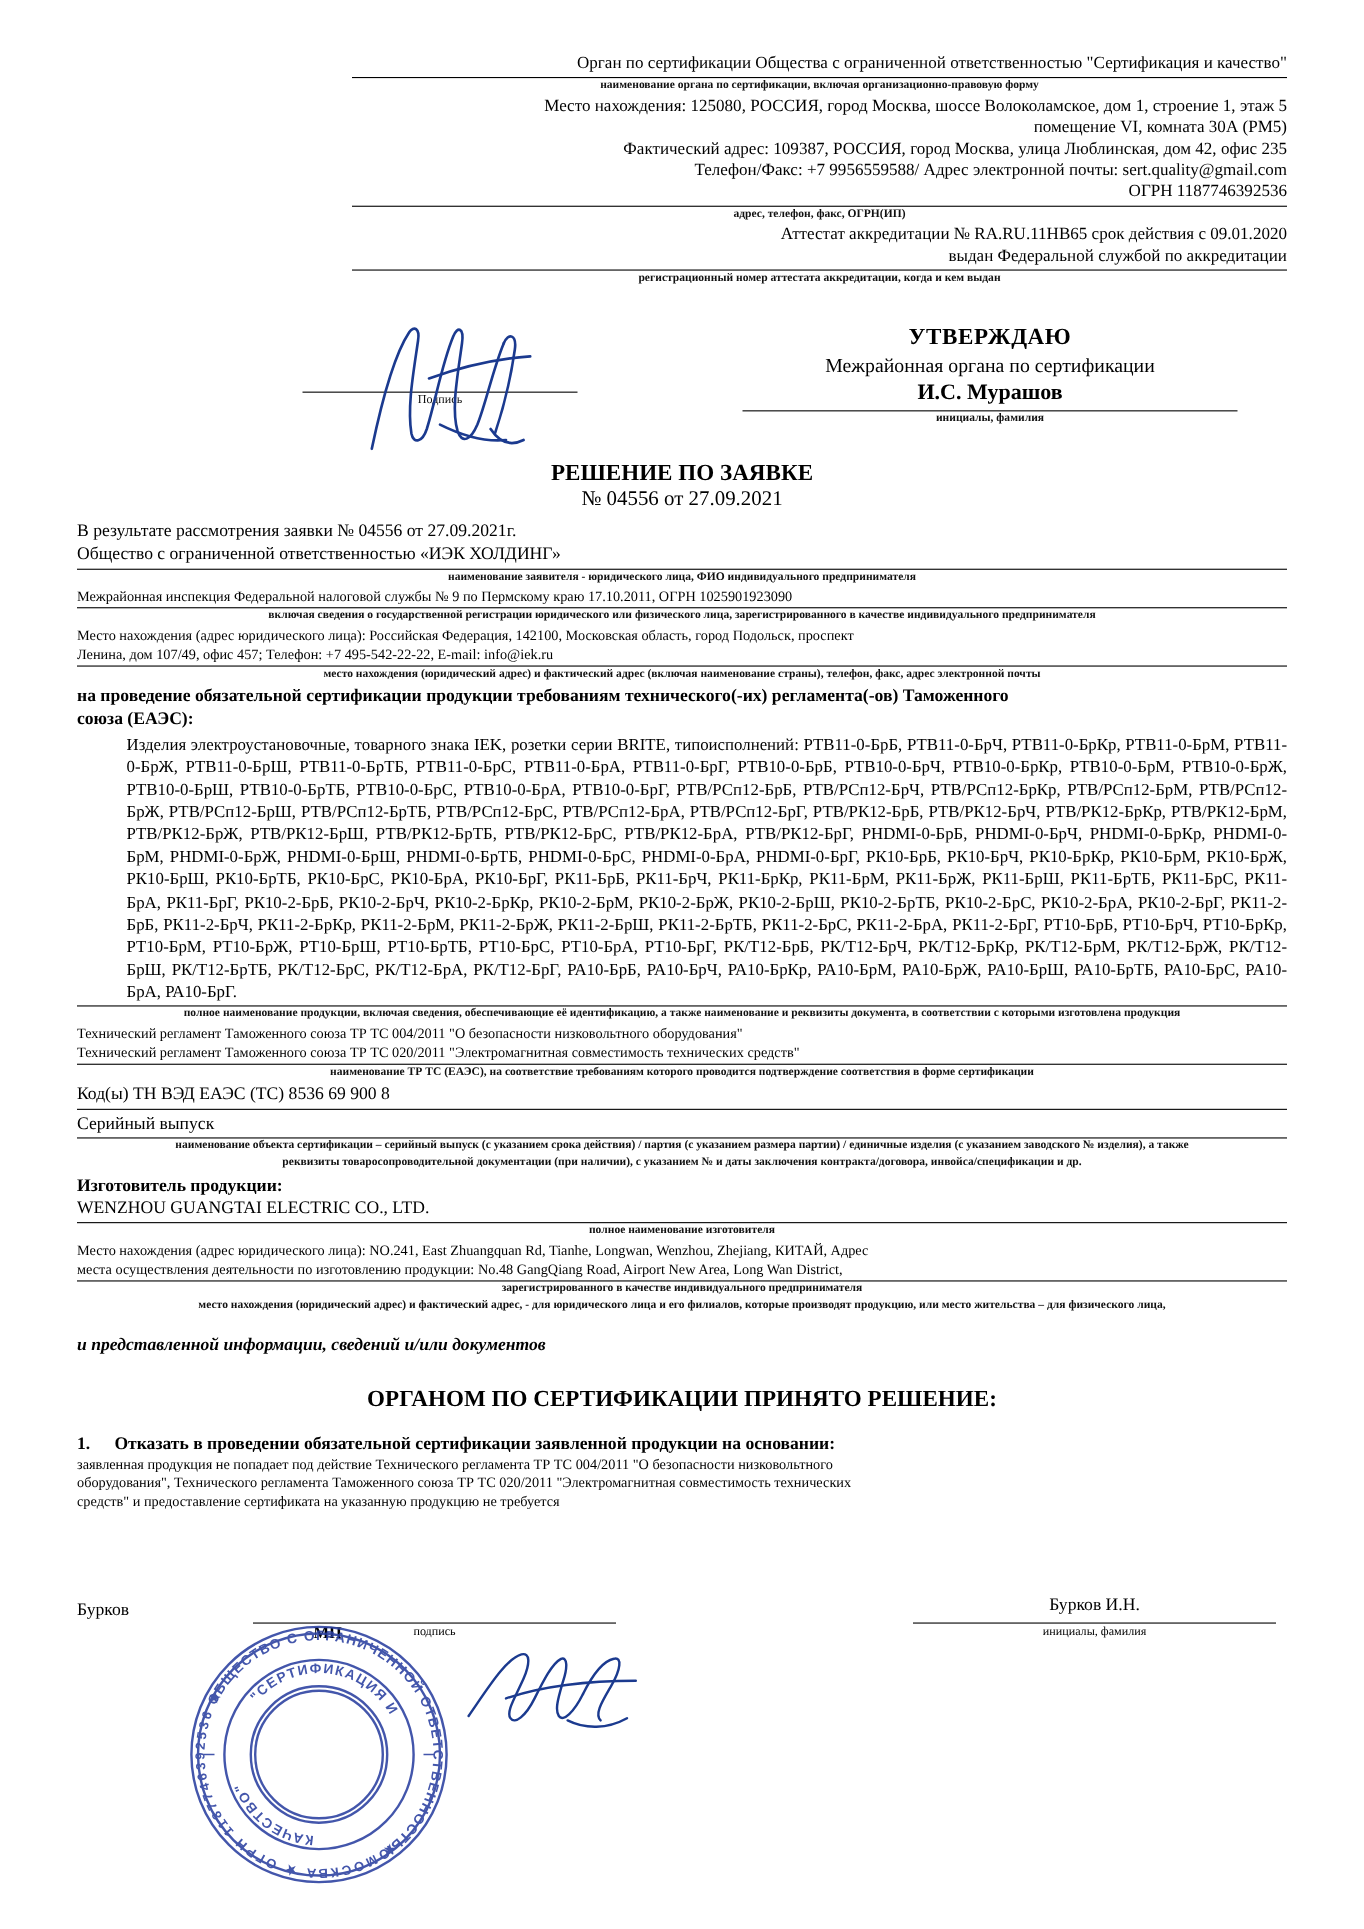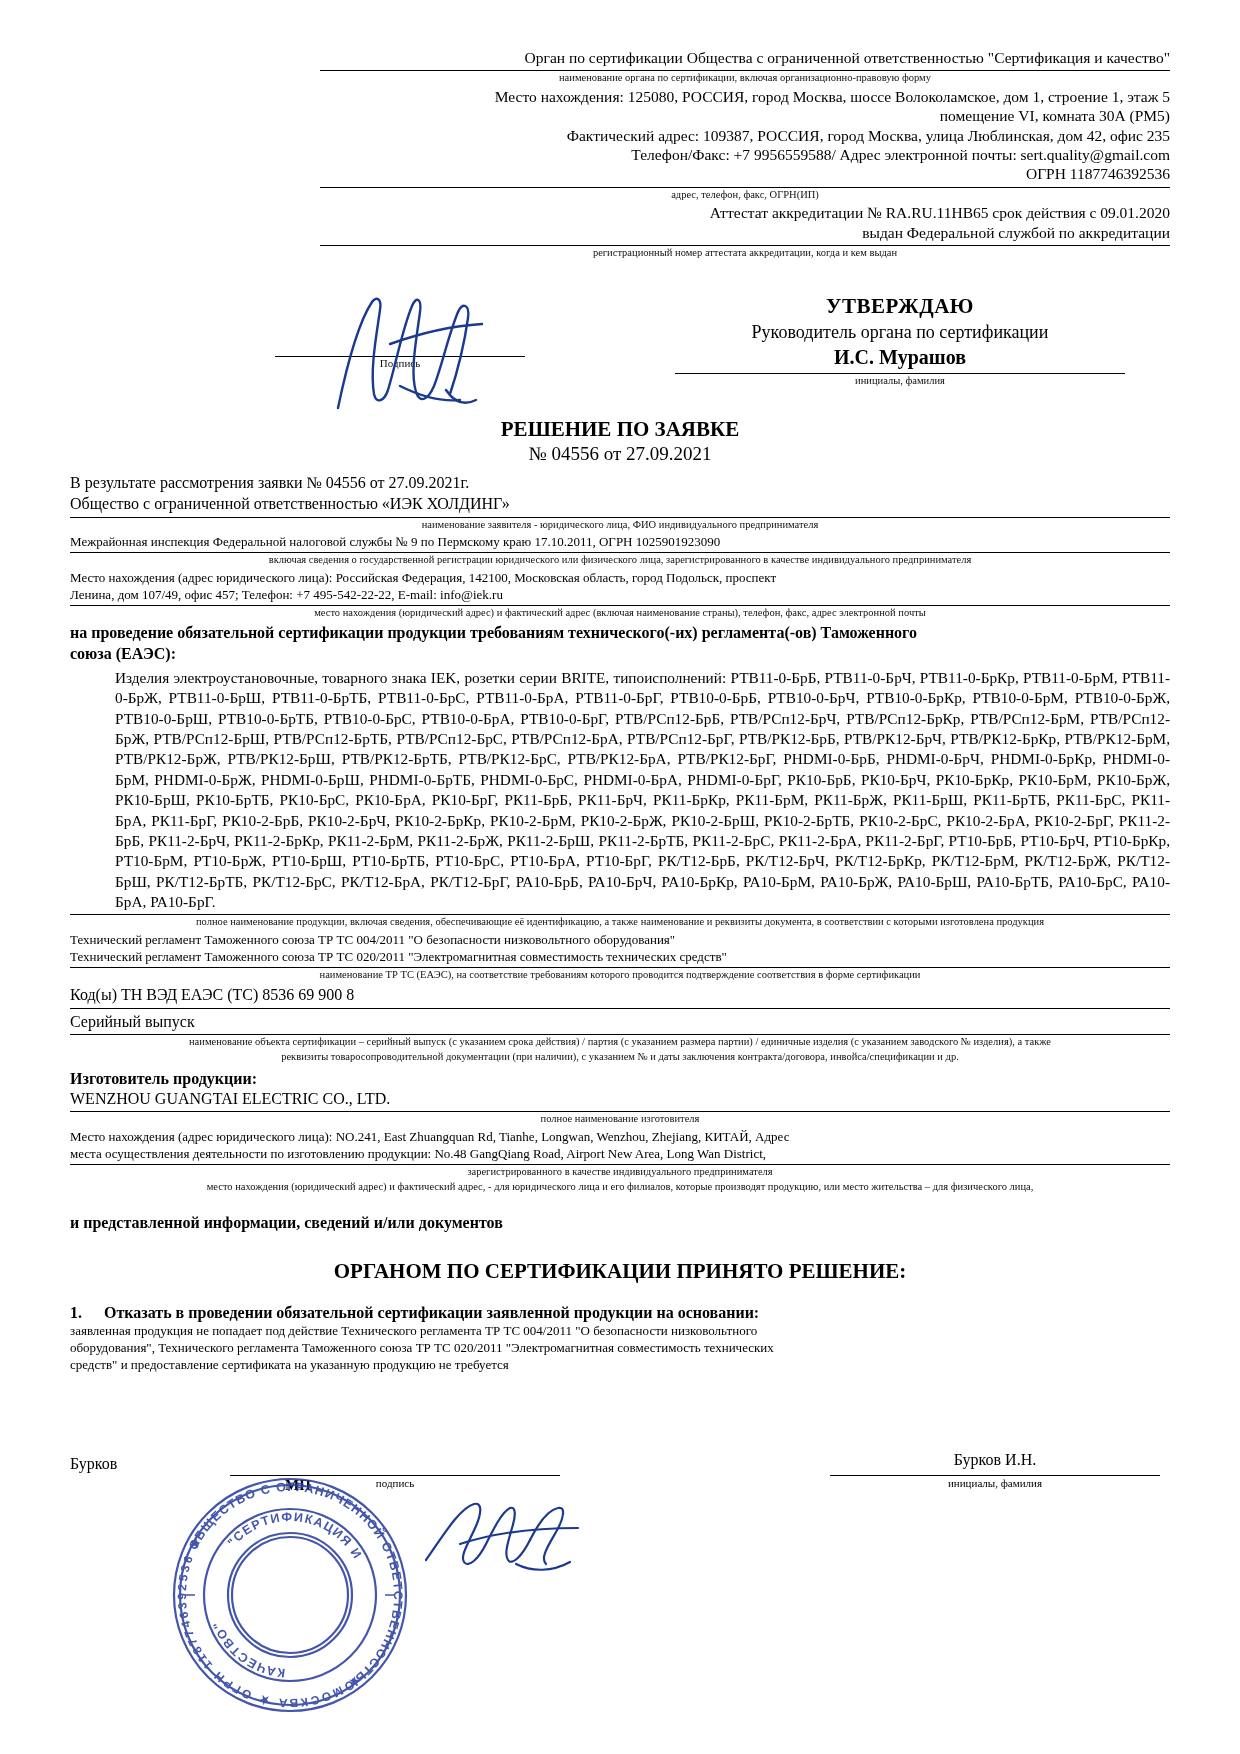--- a/index.html
+++ b/index.html
@@ -34,20 +34,21 @@
     font-size: 15.5px;
     line-height: 1.25;
     text-align: right;
   }
   .caption {
     font-size: 10.5px;
     text-align: center;
     color: #111;
     line-height: 1.2;
     margin: 1px 0 2px 0;
+    font-weight: bold;
   }
   .rule {
     border-bottom: 1px solid #000;
     height: 0;
     margin: 2px 0 1px 0;
   }
   .rule-right {
     border-bottom: 1px solid #000;
     height: 0;
     margin: 3px 0 1px 0;
@@ -240,21 +241,21 @@
       <div class="hdr-line">выдан Федеральной службой по аккредитации</div>
       <div class="rule-right"></div>
       <div class="hdr-block">
         <div class="caption">регистрационный номер аттестата аккредитации, когда и кем выдан</div>
       </div>
     </div>
 
     <div class="approve">
       <div class="approve-right">
         <div class="approve-title">УТВЕРЖДАЮ</div>
-        <div class="approve-sub">Руководитель органа по сертификации</div>
+        <div class="approve-sub">Межрайонная органа по сертификации</div>
         <div class="approve-name">И.С. Мурашов</div>
         <div class="sig-rule2"></div>
         <div class="caption">инициалы, фамилия</div>
       </div>
       <div class="sig-left">
         <div class="sig-rule"></div>
         <div class="sig-label">Подпись</div>
       </div>
     </div>
 
@@ -310,21 +311,21 @@
       <div class="body-line">WENZHOU GUANGTAI ELECTRIC CO., LTD.</div>
       <div class="rule"></div>
       <div class="caption">полное наименование изготовителя</div>
       <div class="body-sm">Место нахождения (адрес юридического лица):  NO.241, East Zhuangquan Rd, Tianhe, Longwan, Wenzhou, Zhejiang, КИТАЙ, Адрес</div>
       <div class="body-sm">места осуществления деятельности по изготовлению продукции: No.48 GangQiang Road, Airport New Area, Long Wan District,</div>
       <div class="rule"></div>
       <div class="caption">зарегистрированного в качестве индивидуального предпринимателя</div>
       <div class="caption">место нахождения (юридический адрес) и фактический адрес, - для юридического лица и его филиалов, которые производят продукцию, или место жительства – для физического лица,</div>
     </div>
 
-    <div class="bold-para" style="margin-top:18px;">и представленной информации, сведений и/или документов</div>
+    <div class="bold-para" style="margin-top:18px;font-style:italic;">и представленной информации, сведений и/или документов</div>
 
     <div class="big-decision">ОРГАНОМ ПО СЕРТИФИКАЦИИ ПРИНЯТО РЕШЕНИЕ:</div>
 
     <div class="item1">
       <span class="num">1.</span><span>Отказать в проведении обязательной сертификации заявленной продукции на основании:</span>
     </div>
     <div class="body-sm">заявленная продукция не попадает под действие Технического регламента ТР ТС 004/2011 "О безопасности низковольтного</div>
     <div class="body-sm">оборудования", Технического регламента Таможенного союза ТР ТС 020/2011 "Электромагнитная совместимость технических</div>
     <div class="body-sm">средств" и предоставление сертификата на указанную продукцию не требуется</div>
 

